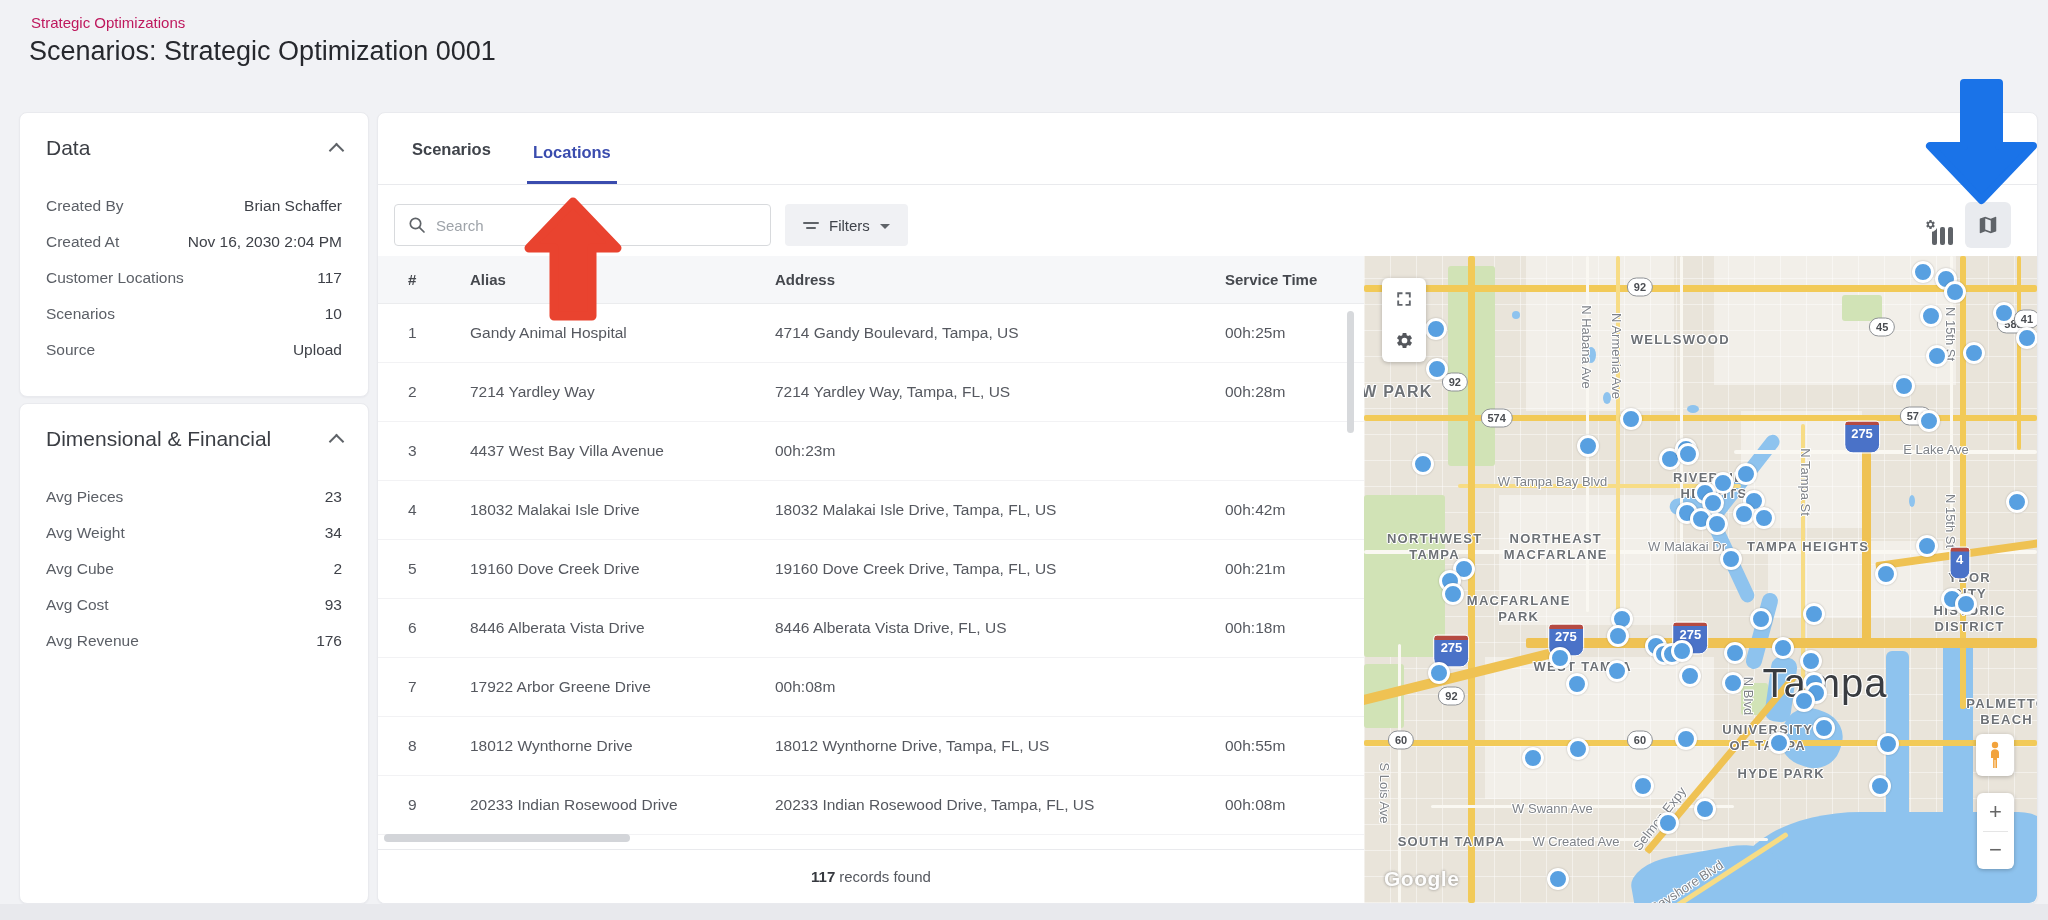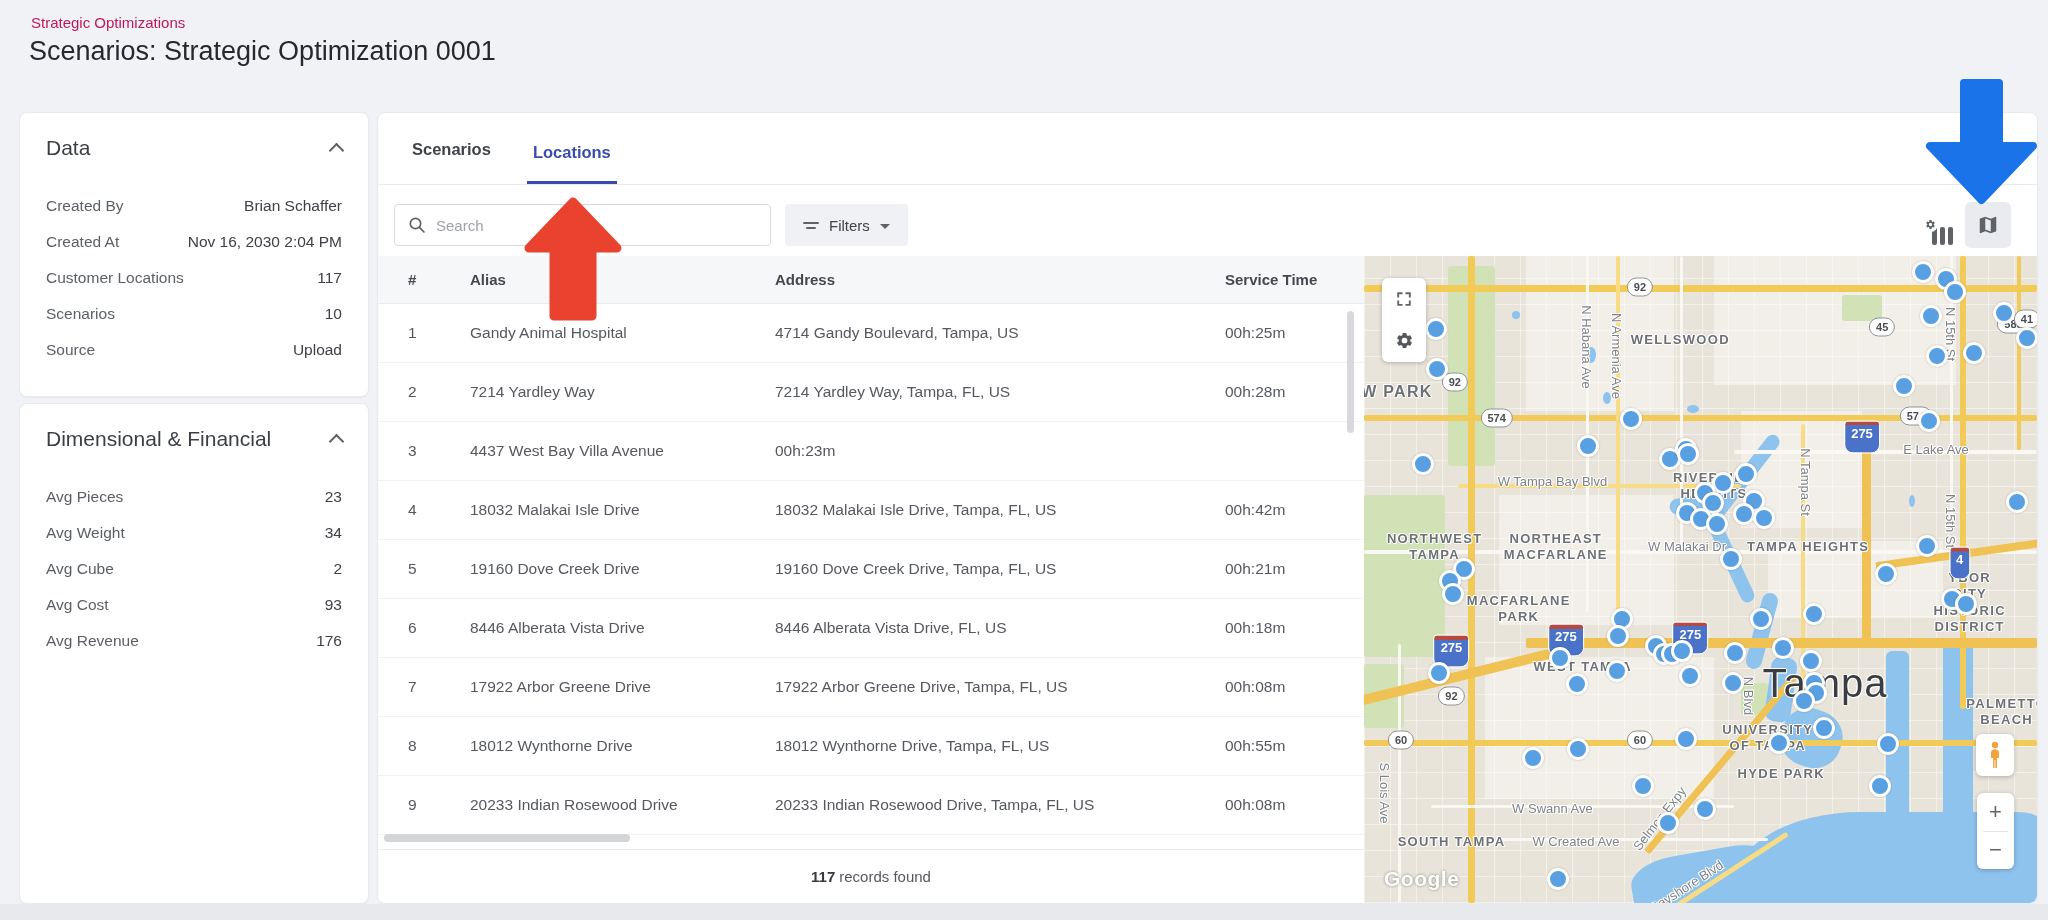--- a/index.html
+++ b/index.html
@@ -260,21 +260,20 @@
         </div>
         <div class="trow">
           <span>6</span>
           <span>8446 Alberata Vista Drive</span>
           <span>8446 Alberata Vista Drive, FL, US</span>
           <span>00h:18m</span>
         </div>
         <div class="trow">
           <span>7</span>
           <span>17922 Arbor Greene Drive</span>
-          <span>17922 Arbor Greene Drive, Tampa, FL, US</span>
           <span>00h:08m</span>
         </div>
         <div class="trow">
           <span>8</span>
           <span>18012 Wynthorne Drive</span>
           <span>18012 Wynthorne Drive, Tampa, FL, US</span>
           <span>00h:55m</span>
         </div>
         <div class="trow">
           <span>9</span>

